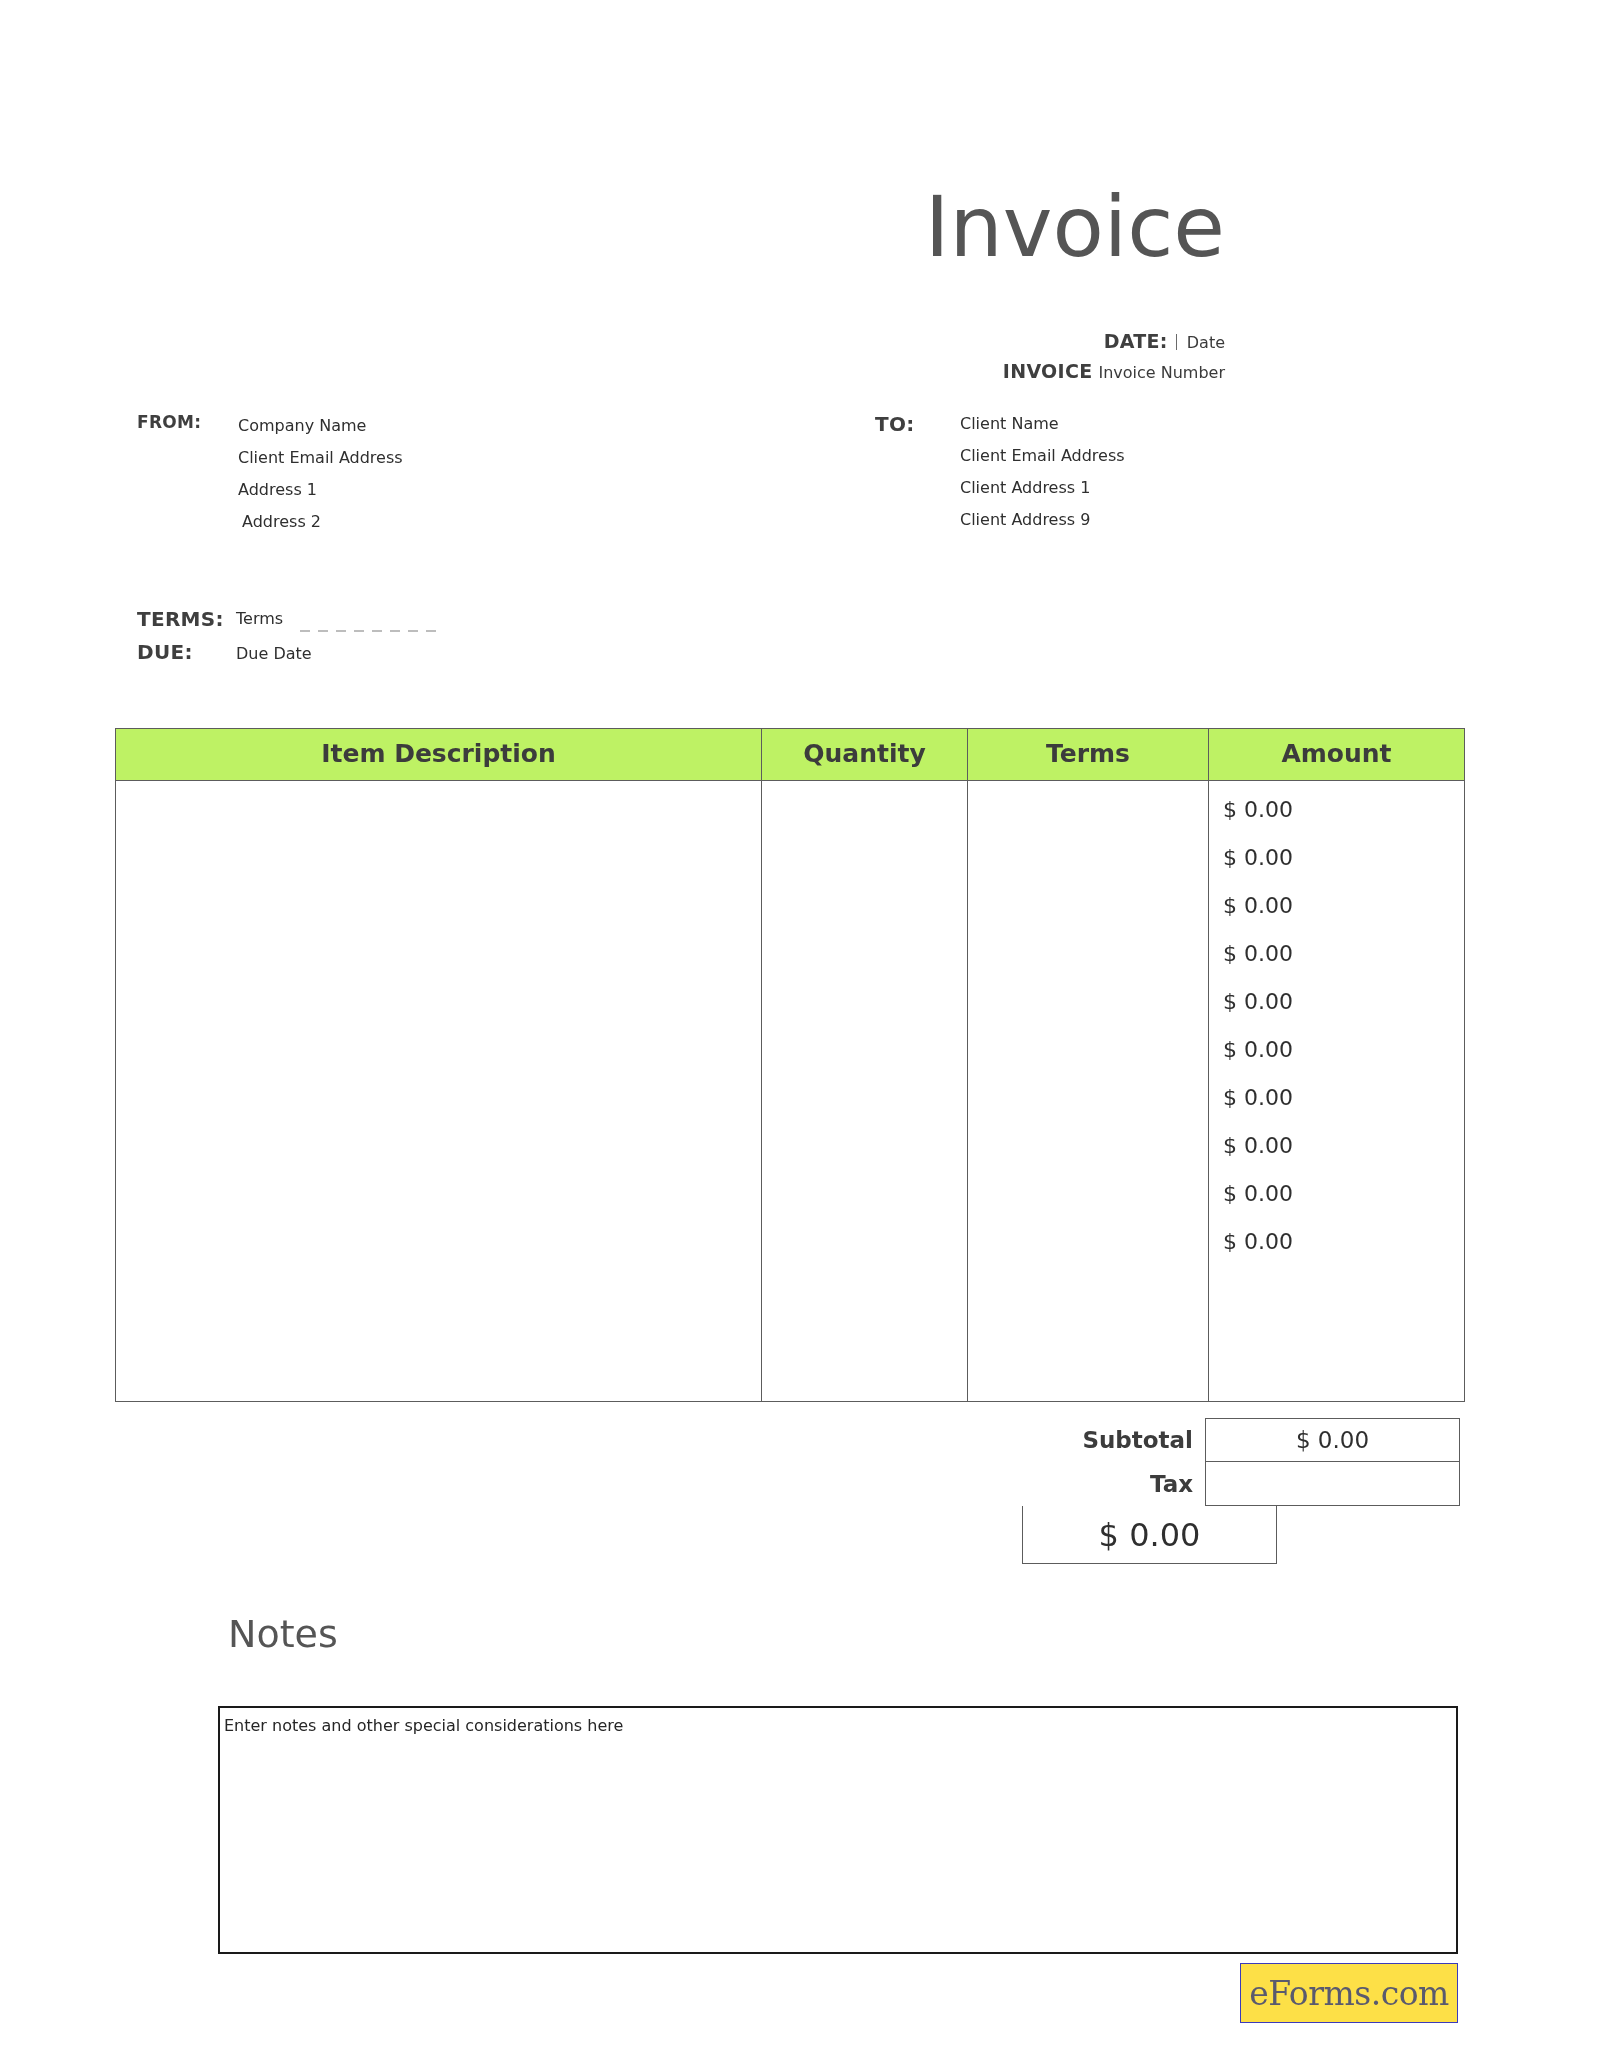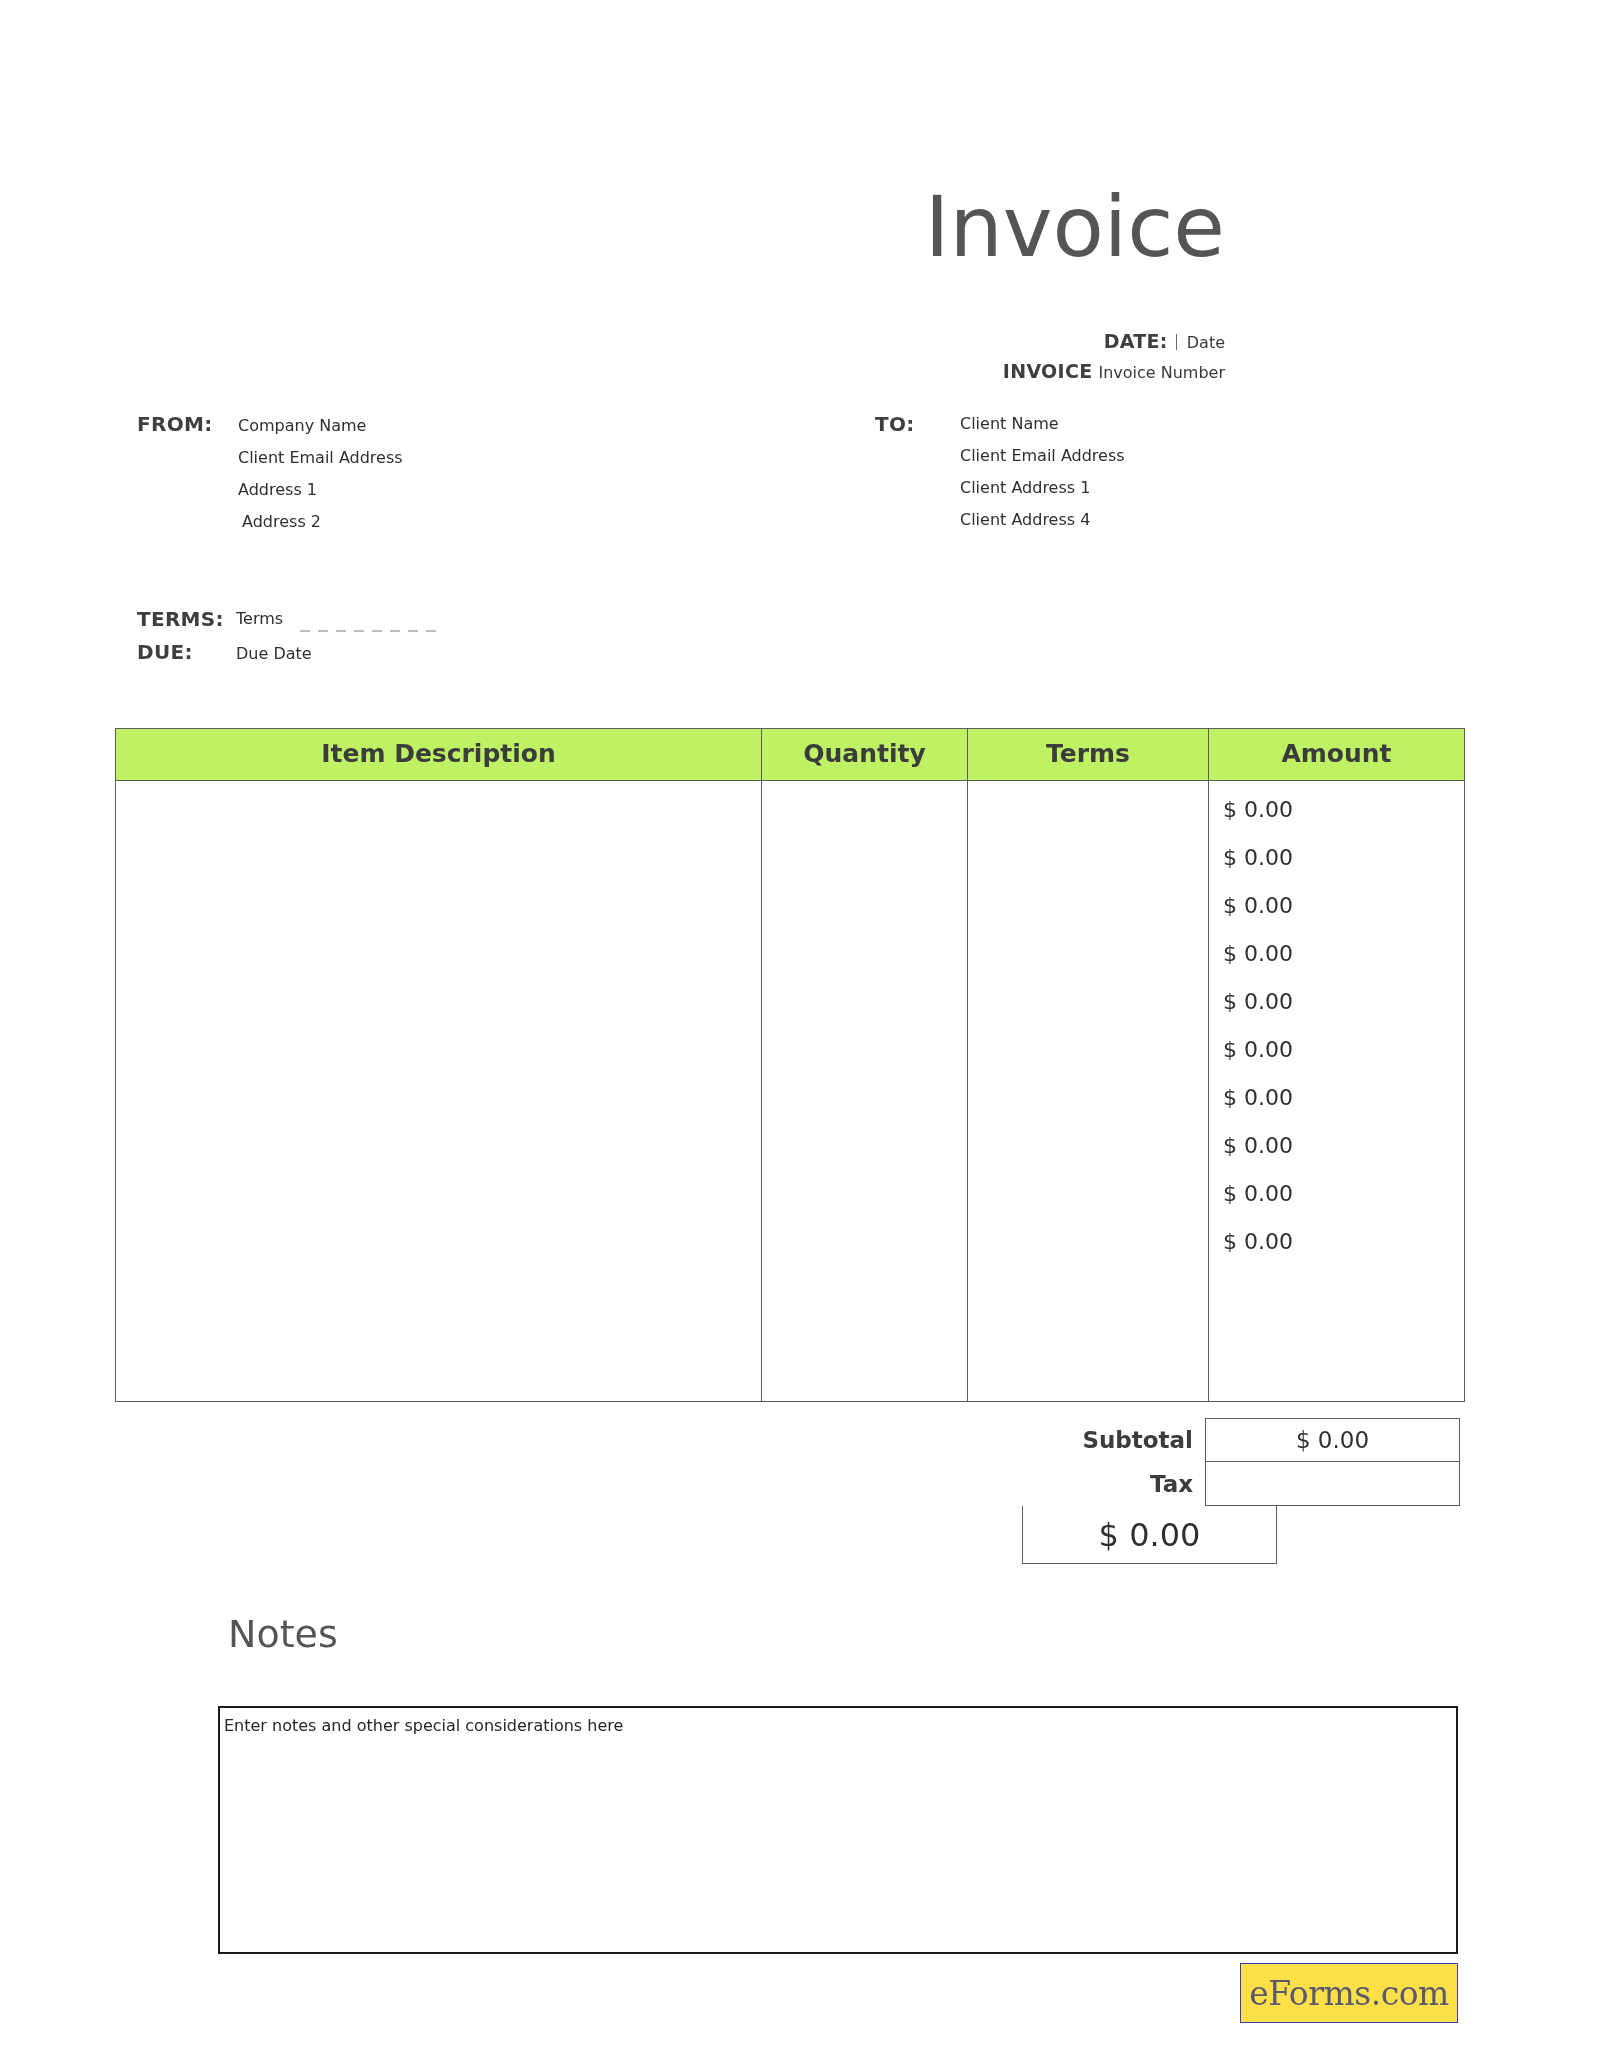--- a/index.html
+++ b/index.html
@@ -70,21 +70,21 @@
     color: #3a3a3a;
     margin-left: 6px;
     white-space: nowrap;
   }
 
   
   .from-label {
     position: absolute;
     left: 137px;
     top: 412px;
-    font-size: 20px;
+    font-size: 17px;
     font-weight: 700;
     color: #3f3f3f;
     letter-spacing: 0.3px;
   }
   .from-block {
     position: absolute;
     left: 238px;
     top: 410px;
     font-size: 16px;
     line-height: 32px;
@@ -309,21 +309,21 @@
     <div>Client Email Address</div>
     <div>Address 1</div>
     <div>Address 2</div>
   </div>
 
   <div class="to-label">TO:</div>
   <div class="to-block">
     <div>Client Name</div>
     <div>Client Email Address</div>
     <div>Client Address 1</div>
-    <div>Client Address 4</div>
+    <div>Client Address 9</div>
   </div>
 
   <div class="terms-label">TERMS:</div>
   <div class="terms-value">Terms</div>
   <div class="dots"></div>
   <div class="due-label">DUE:</div>
   <div class="due-value">Due Date</div>
 
   <table class="items-table">
     <thead>

